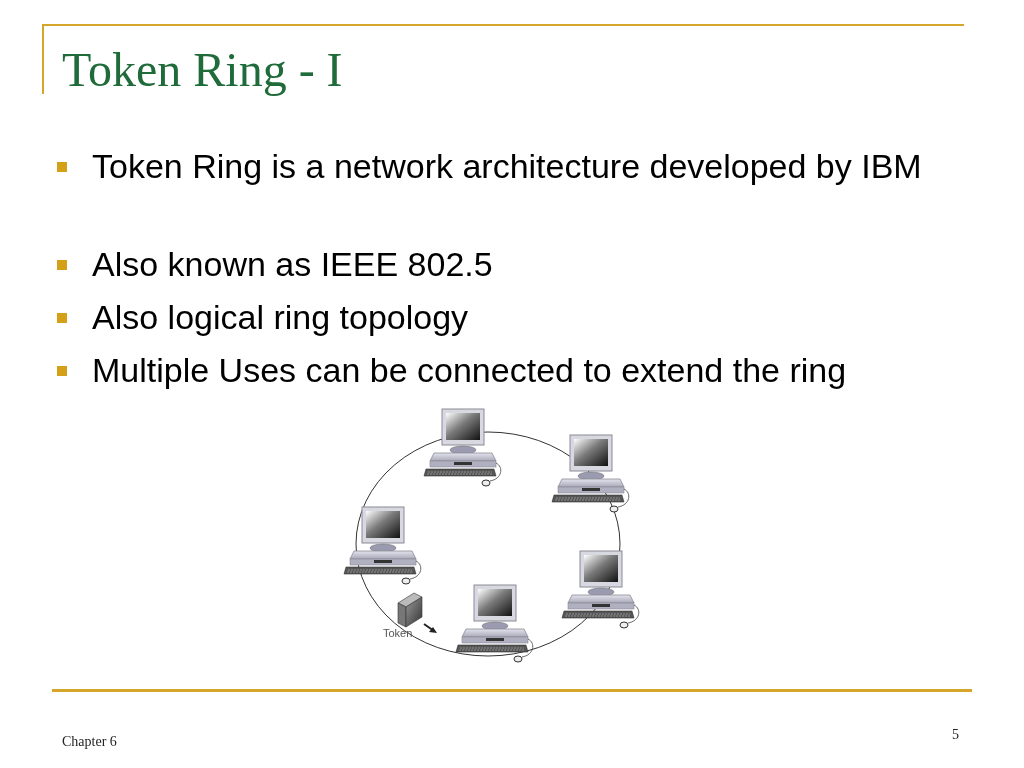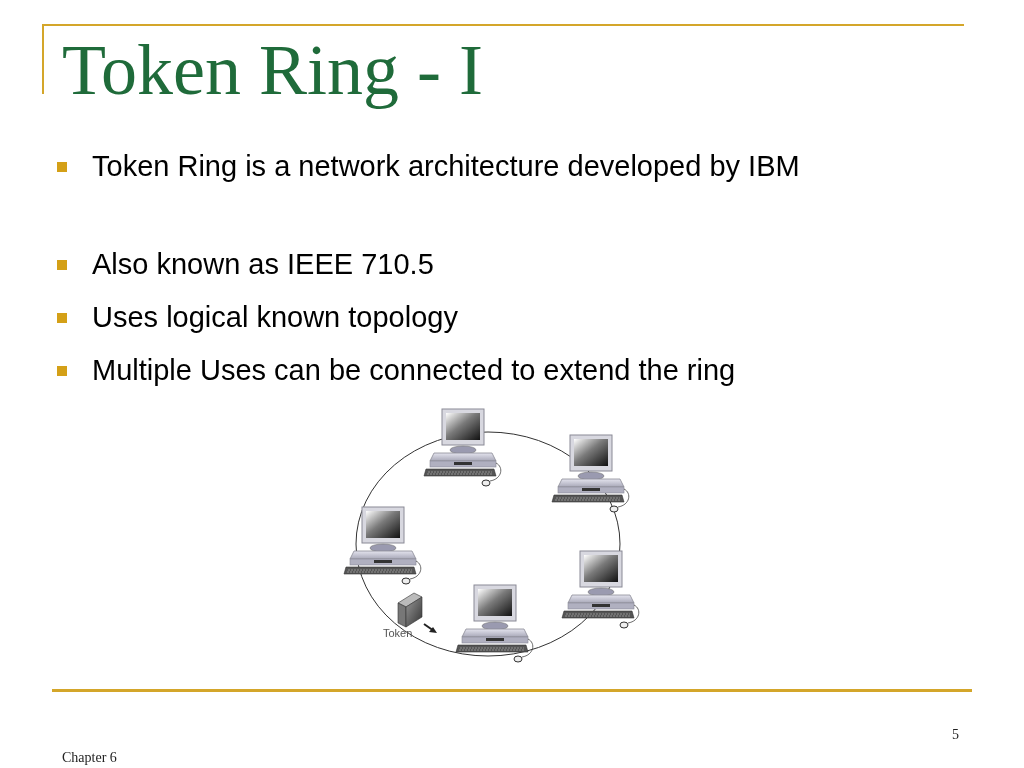--- a/index.html
+++ b/index.html
@@ -12,46 +12,46 @@
       position: absolute; left: 42px; top: 24px; width: 922px; height: 2px;
       background: #d4a62a;
     }
     .left-rule {
       position: absolute; left: 42px; top: 24px; width: 2px; height: 70px;
       background: #d4a62a;
     }
     .title {
       position: absolute; left: 62px; top: 40px;
       font-family: "Liberation Serif", "DejaVu Serif", serif;
-      font-size: 72px; line-height: 60px; color: #1f6b3a;
+      font-size: 48px; line-height: 60px; color: #1f6b3a;
       margin: 0; font-weight: normal; white-space: nowrap;
     }
     .bullets {
       position: absolute; left: 0; top: 0; margin: 0; padding: 0; list-style: none;
     }
     .bullet {
       position: absolute; left: 0; width: 1000px;
     }
     .bullet-mark {
       position: absolute; left: 57px; width: 10px; height: 10px;
       background: #d4a017;
     }
     .bullet-text {
       position: absolute; left: 92px; width: 840px;
-      font-size: 29px; line-height: 42px; color: #000000;
+      font-size: 34px; line-height: 42px; color: #000000;
     }
     .diagram {
       position: absolute; left: 330px; top: 399px; width: 320px; height: 275px;
     }
     .bottom-rule {
       position: absolute; left: 52px; top: 689px; width: 920px; height: 3px;
       background: #d4a62a;
     }
     .footer-left {
-      position: absolute; left: 62px; top: 750px;
+      position: absolute; left: 62px; top: 734px;
       font-family: "Liberation Serif", "DejaVu Serif", serif;
       font-size: 14px; color: #222222;
     }
     .footer-right {
       position: absolute; left: 952px; top: 727px;
       font-family: "Liberation Serif", "DejaVu Serif", serif;
       font-size: 14px; color: #222222;
     }
   </style>
 </head>
@@ -62,25 +62,25 @@
 
 <h1 class="title">Token Ring - I</h1>
 
 <ul class="bullets">
   <li class="bullet" style="top:145px;">
     <span class="bullet-mark" style="top:17px;"></span>
     <span class="bullet-text" style="top:0;">Token Ring is a network architecture developed by IBM</span>
   </li>
   <li class="bullet" style="top:243px;">
     <span class="bullet-mark" style="top:17px;"></span>
-    <span class="bullet-text" style="top:0;">Also known as IEEE 710.5</span>
+    <span class="bullet-text" style="top:0;">Also known as IEEE 802.5</span>
   </li>
   <li class="bullet" style="top:296px;">
     <span class="bullet-mark" style="top:17px;"></span>
-    <span class="bullet-text" style="top:0;">Uses logical known topology</span>
+    <span class="bullet-text" style="top:0;">Also logical ring topology</span>
   </li>
   <li class="bullet" style="top:349px;">
     <span class="bullet-mark" style="top:17px;"></span>
     <span class="bullet-text" style="top:0;">Multiple Uses can be connected to extend the ring</span>
   </li>
 </ul>
 
 <div class="diagram">
   <svg width="320" height="275" viewBox="0 0 320 275" xmlns="http://www.w3.org/2000/svg">
     <defs>

